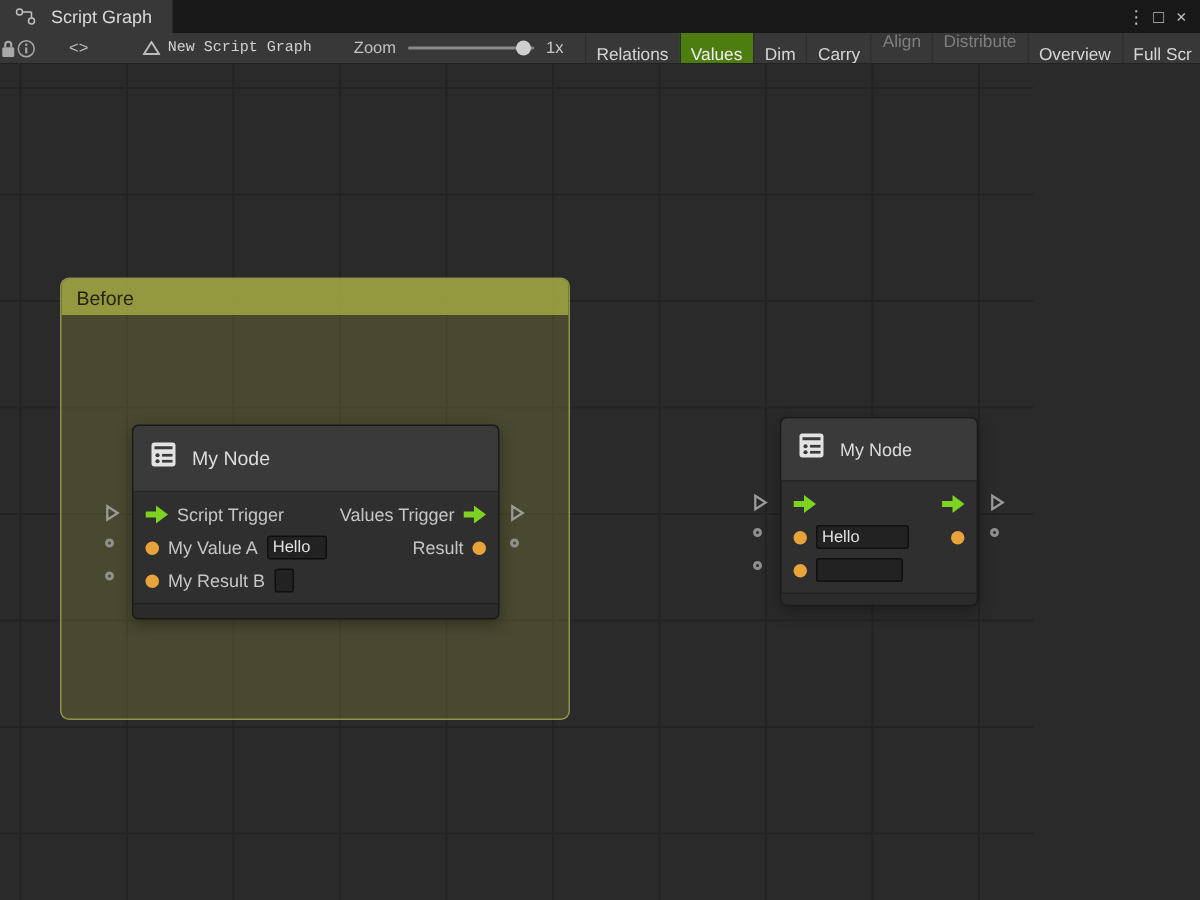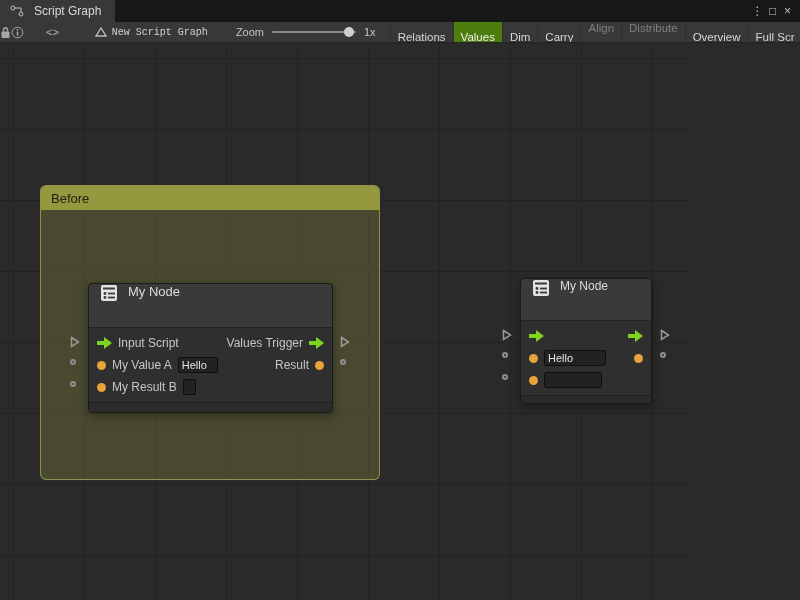--- a/index.html
+++ b/index.html
@@ -37,21 +37,21 @@
   
   .group { position:absolute; border-radius:6px; overflow:hidden; }
   .group-header { height:24px; display:flex; align-items:center; padding:0 10px; font-size:13px; }
   .group-before { background:rgba(185,185,75,0.22); border:1px solid rgba(205,205,100,0.55); }
   .group-before .group-header { background:rgba(168,172,66,0.80); color:#222310; }
   .group-after { background:rgba(180,80,180,0.20); border:1px solid rgba(210,110,210,0.55); }
   .group-after .group-header { background:rgba(145,55,145,0.85); color:#ddd0dd; }
 
   
   .node { position:absolute; background:#2f2f2f; border:1px solid #1a1a1a; border-radius:4px; box-shadow:0 3px 10px rgba(0,0,0,0.35); }
-  .node-header { display:flex; align-items:flex-start; gap:9px; padding:0 10px; background:#3a3a3a; border-bottom:1px solid #242424; border-radius:4px 4px 0 0; }
+  .node-header { display:flex; align-items:center; gap:9px; padding:0 10px; background:#3a3a3a; border-bottom:1px solid #242424; border-radius:4px 4px 0 0; }
   .node-title { font-size:13px; color:#dcdcdc; }
   .node-body { padding:4px 0; }
   .port-row { display:flex; align-items:center; height:22px; padding:0 8px; gap:6px; font-size:12px; color:#c6c6c6; }
   .row-right { margin-left:auto; display:flex; align-items:center; gap:6px; }
   .node-footer { border-top:1px solid #1f1f1f; height:10px; background:#2b2b2b; border-radius:0 0 4px 4px; }
   .dot { width:9px; height:9px; border-radius:50%; background:var(--value-orange,#e8a33a); flex:0 0 auto; }
   .exec { color:var(--exec-green,#7ed321); display:flex; align-items:center; flex:0 0 auto; }
   .node-input { background:#222; border:1px solid #0f0f0f; color:#e2e2e2; font-size:11px; height:16px; padding:0 3px; border-radius:2px; font-family:inherit; outline:none; }
 
   
@@ -167,21 +167,21 @@
         </span>
         <span class="node-title">My Node</span>
       </div>
       <div class="node-body">
         <div class="port-row">
           <span class="exec">
             <svg width="15" height="12" viewBox="0 0 15 12">
                 <path d="M0 4 H7 V0 L15 6 L7 12 V8 H0 Z" fill="currentColor"></path>
               </svg>
           </span>
-          <span>Input Script</span>
+          <span>Script Trigger</span>
           <span class="row-right">
             <span>Values Trigger</span>
             <span class="exec">
               <svg width="15" height="12" viewBox="0 0 15 12">
                   <path d="M0 4 H7 V0 L15 6 L7 12 V8 H0 Z" fill="currentColor"></path>
                 </svg>
             </span>
           </span>
         </div>
         <div class="port-row">

